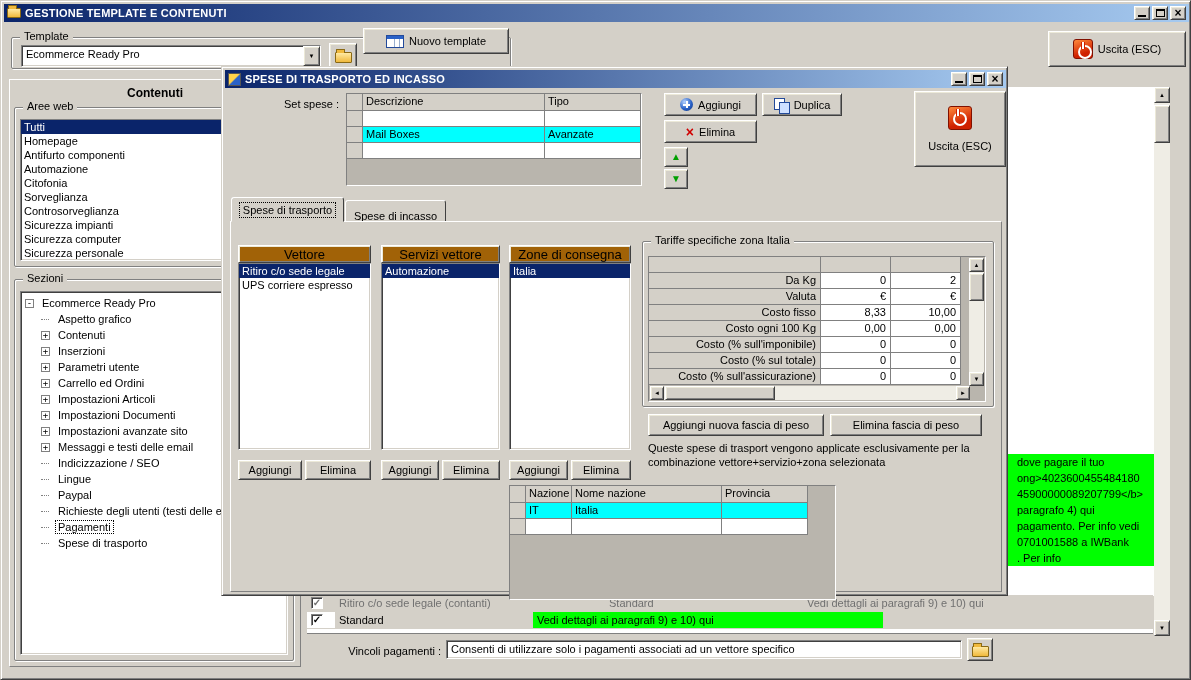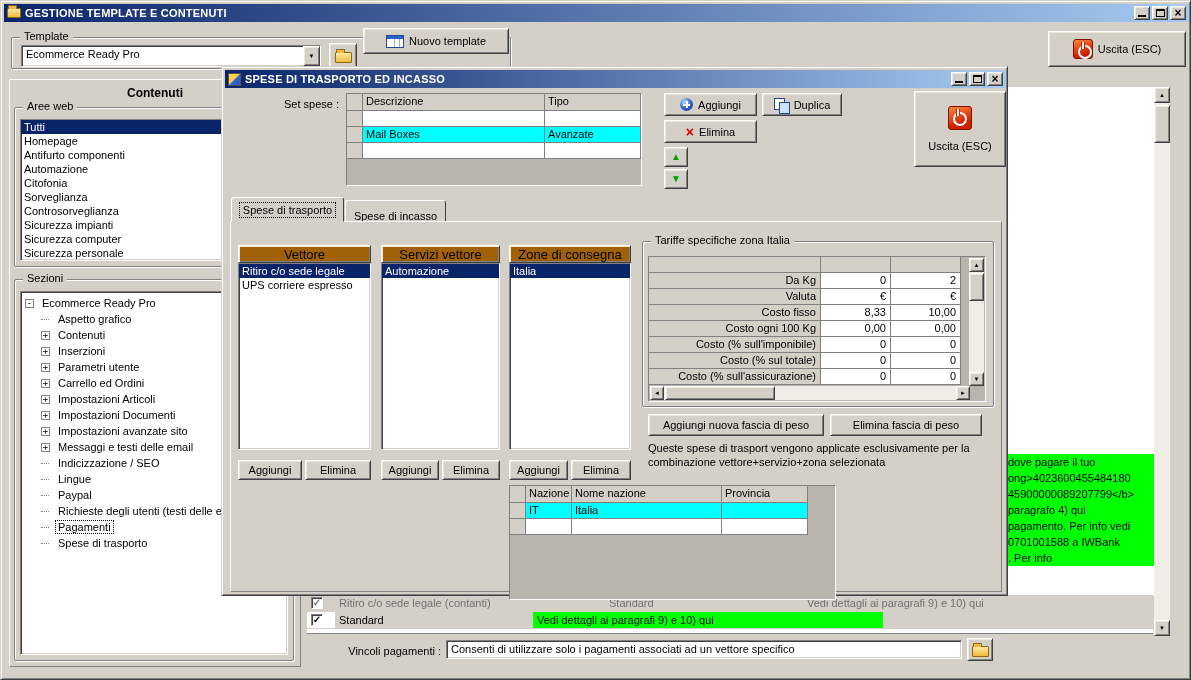--- a/index.html
+++ b/index.html
@@ -63,21 +63,21 @@
 .copy-icon{position:relative;width:15px;height:14px;flex:none}
 .copy-icon::before{content:"";position:absolute;left:0;top:0;width:9px;height:10px;background:#fff;border:1px solid #234a9a}
 .copy-icon::after{content:"";position:absolute;left:5px;top:4px;width:9px;height:10px;background:#cfe0ff;border:1px solid #234a9a}
 .x-icon{color:#d00000;font-weight:bold;font-size:14px;line-height:14px;flex:none}
 .arr-green{color:#00a000;font-size:10px;line-height:10px}
 .dlg-icon{width:13px;height:13px;background:linear-gradient(135deg,#ffd24a 45%,#2a62c8 55%);border:1px solid #555;flex:none}
 .tab{position:absolute;background:#d4d0c8;border:1px solid;border-color:#fff #404040 transparent #fff;border-radius:3px 3px 0 0;display:flex;align-items:center;justify-content:center;cursor:pointer}
 .tab.active{z-index:3}
 .tab .t-lbl{border:1px dotted transparent;padding:1px 3px}
 .tab.active .t-lbl{border-color:#000}
-.green-line{height:16px;line-height:16px;background:#00ff00;padding-left:1px;white-space:nowrap;overflow:hidden}
+.green-line{height:16px;line-height:16px;background:#00ff00;padding-left:10px;white-space:nowrap;overflow:hidden}
 .note-text{line-height:14px}
 .dialog{z-index:10}
 .bgrow{display:flex;position:absolute}
 .bgrow .cell{height:100%;display:flex;align-items:center;padding:0 4px;white-space:nowrap;overflow:hidden;flex:none}
 </style>
 </head>
 <body>
 
 <div class="screen">
 

